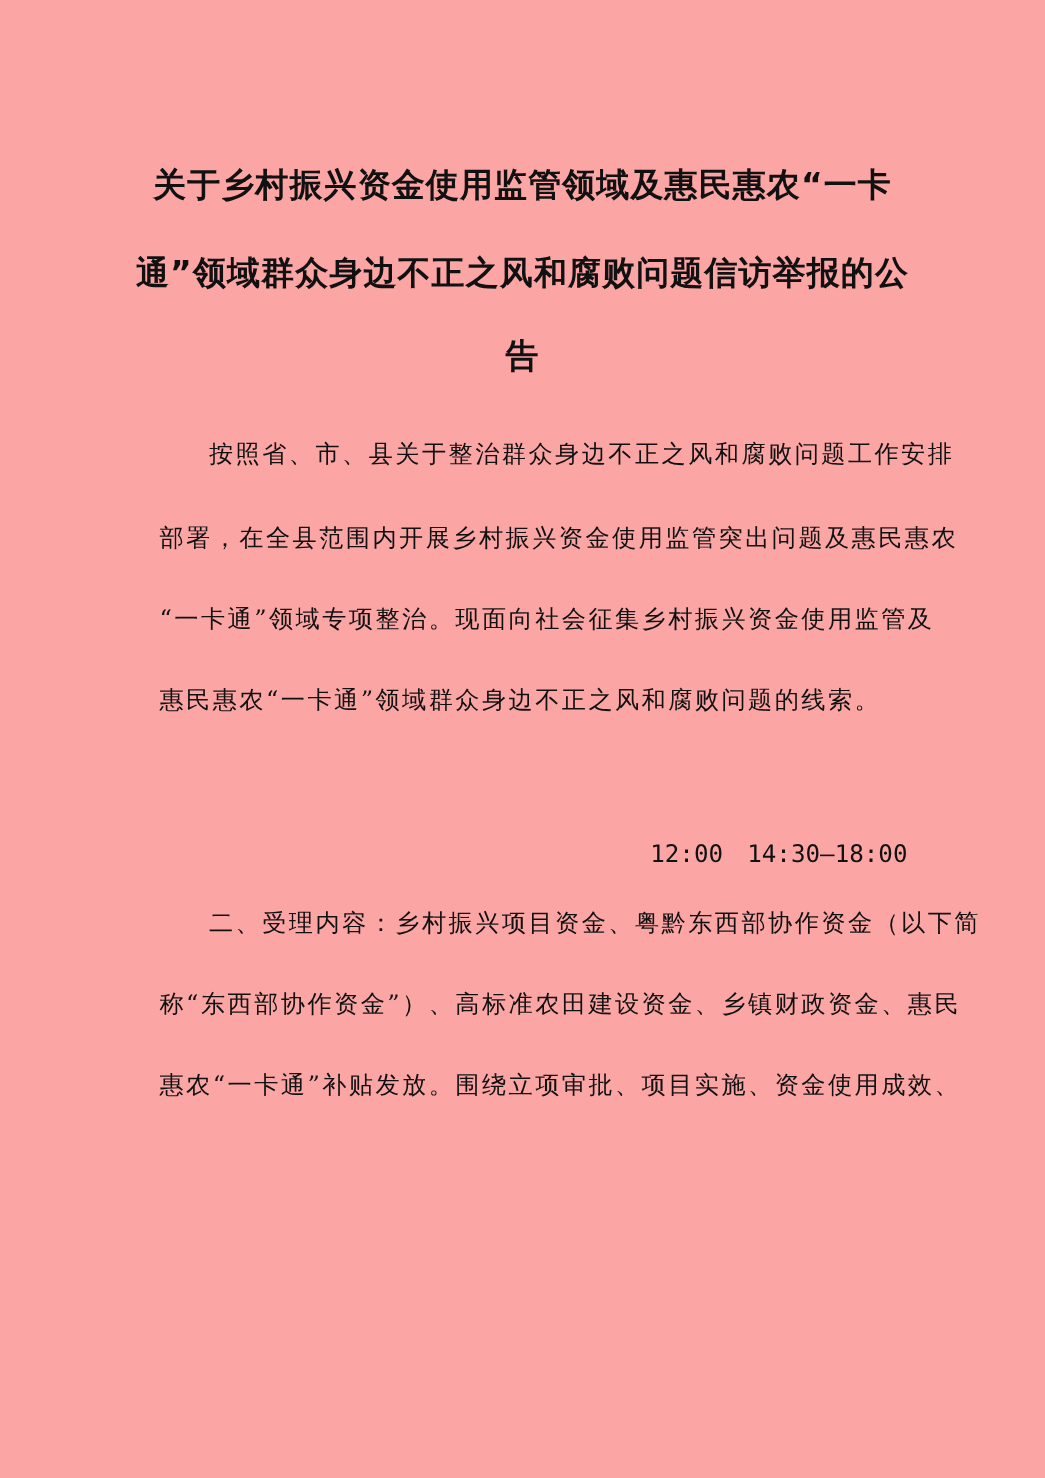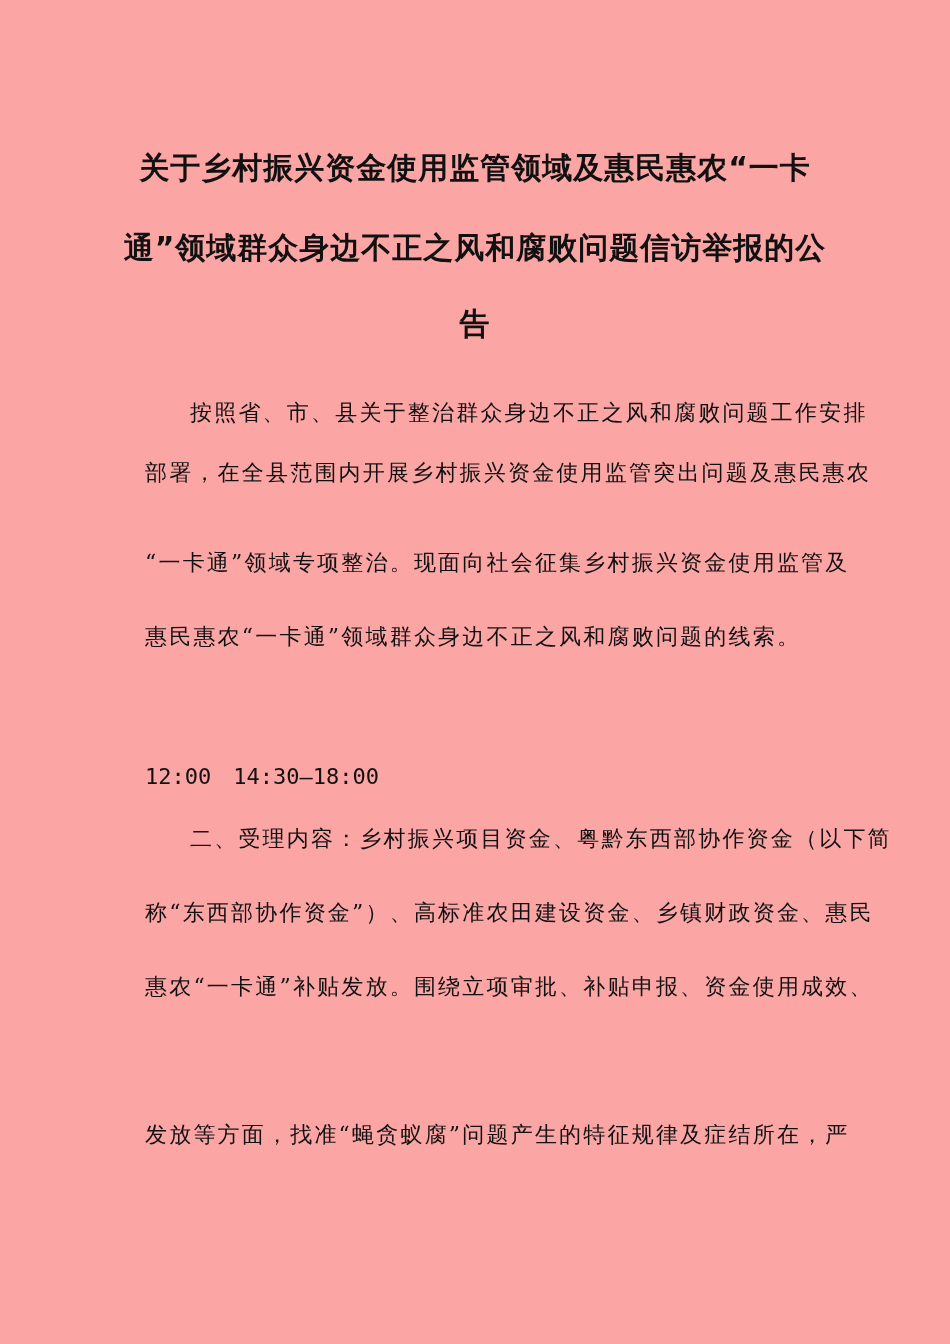--- a/index.html
+++ b/index.html
@@ -17,24 +17,23 @@
 </head>
 <body>
 
 <div class="page">
 
   <div class="title-line" style="top:148px;">关于乡村振兴资金使用监管领域及惠民惠农“一卡</div>
   <div class="title-line" style="top:228px;">通”领域群众身边不正之风和腐败问题信访举报的公</div>
   <div class="title-line" style="top:304px;">告</div>
 
   <div class="line indent justify" style="top:398px;">按照省、市、县关于整治群众身边不正之风和腐败问题工作安排</div>
-  <div class="line justify" style="top:458px;">部署，在全县范围内开展乡村振兴资金使用监管突出问题及惠民惠农</div>
+  <div class="line justify" style="top:474px;">部署，在全县范围内开展乡村振兴资金使用监管突出问题及惠民惠农</div>
   <div class="line" style="top:622px;">惠民惠农“一卡通”领域群众身边不正之风和腐败问题的线索。</div>
   <div class="line justify" style="top:548px;">“一卡通”领域专项整治。现面向社会征集乡村振兴资金使用监管及</div>
 
-  <div class="line" style="top:762px; font-family: 'DejaVu Sans Mono', 'Liberation Mono', monospace; letter-spacing:0;">12:00　14:30—18:00</div>
+  <div class="line" style="top:762px; font-family: 'DejaVu Sans Mono', 'Liberation Mono', monospace; letter-spacing:0;text-align:right;">12:00　14:30—18:00</div>
 
   <div class="line justify" style="top:898px;">称“东西部协作资金”）、高标准农田建设资金、乡镇财政资金、惠民</div>
   <div class="line indent justify" style="top:824px;">二、受理内容：乡村振兴项目资金、粤黔东西部协作资金（以下简</div>
-  <div class="line justify" style="top:972px;">惠农“一卡通”补贴发放。围绕立项审批、补贴申报、资金使用成效、</div>
-  <div class="line justify" style="top:1120px;">发放等方面，找准“蝇贪蚁腐”问题产生的特征规律及症结所在，严</div>
+  <div class="line justify" style="top:972px;">惠农“一卡通”补贴发放。围绕立项审批、项目实施、资金使用成效、</div>
 
 </div>
 
 </body></html>

